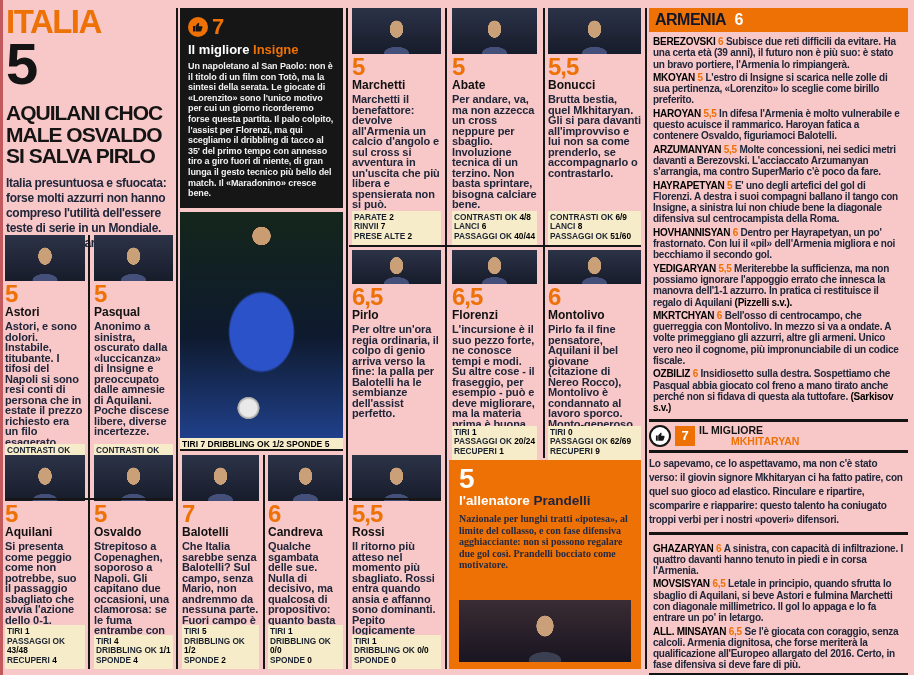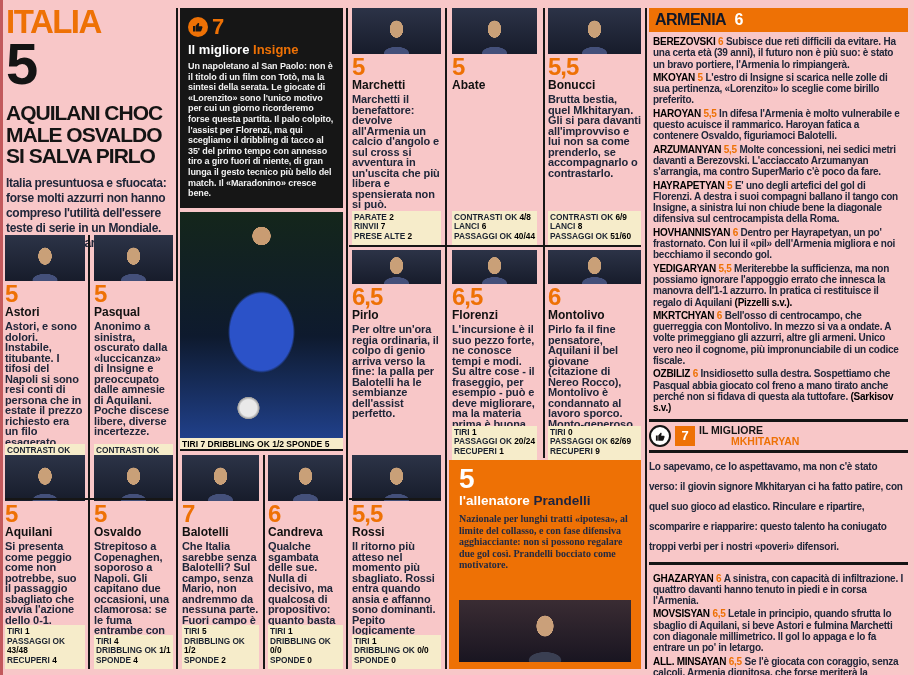--- a/index.html
+++ b/index.html
@@ -91,21 +91,21 @@
   .arm-suffix{color:#000;}
   #arm-best{border-top:3px solid #141414;margin:3px 0 4px;}
   #arm-best-header{display:flex;align-items:center;gap:4px;padding:3px 0;border-bottom:3px solid #141414;}
   .thumb-circle-w{width:18px;height:18px;border-radius:50%;background:#fff;border:2px solid #141414;
     text-align:center;line-height:19px;flex:0 0 auto;}
   #arm-best-seven{width:20px;height:20px;background:#ee7105;color:#fff;font-weight:bold;font-size:13px;
     text-align:center;line-height:20px;flex:0 0 auto;}
   #arm-best-names{font-weight:bold;font-size:10.5px;line-height:11px;}
   #arm-best-names .l1{color:#141414;}
   #arm-best-names .l2{color:#ee7105;padding-left:32px;}
-  #arm-best-text{font-weight:bold;font-size:10px;line-height:20px;letter-spacing:-0.25px;
+  #arm-best-text{font-weight:bold;font-size:10px;line-height:14px;letter-spacing:-0.25px;
     color:#20273a;padding:4px 0 5px;border-bottom:3px solid #141414;}
   #referee-box{margin-top:auto;background:#fff;border:2px solid #141414;padding:4px 6px;
     font-weight:bold;font-size:10.3px;line-height:12px;letter-spacing:-0.2px;color:#242b38;}
   #referee-box .blk{color:#000;}
 </style>
 </head>
 <body>
 
 <div id="left-edge"></div>
 
@@ -145,20 +145,21 @@
   <div class="pstats">
       <div><span>PARATE </span><b>2</b></div>
       <div><span>RINVII </span><b>7</b></div>
       <div><span>PRESE ALTE </span><b>2</b></div>
     </div>
 </div>
 <div class="pcard" id="card-abate">
   <div class="photo"></div>
   <div class="rating">5</div>
   <div class="pname">Abate</div>
+  <div class="ptext">Per andare, va, ma non azzecca un cross neppure per sbaglio. Involuzione tecnica di un terzino. Non basta sprintare, bisogna calciare bene.</div>
   <div class="pstats">
       <div><span>CONTRASTI OK </span><b>4/8</b></div>
       <div><span>LANCI </span><b>6</b></div>
       <div><span>PASSAGGI OK </span><b>40/44</b></div>
     </div>
 </div>
 <div class="pcard" id="card-bonucci">
   <div class="photo"></div>
   <div class="rating">5,5</div>
   <div class="pname">Bonucci</div>

